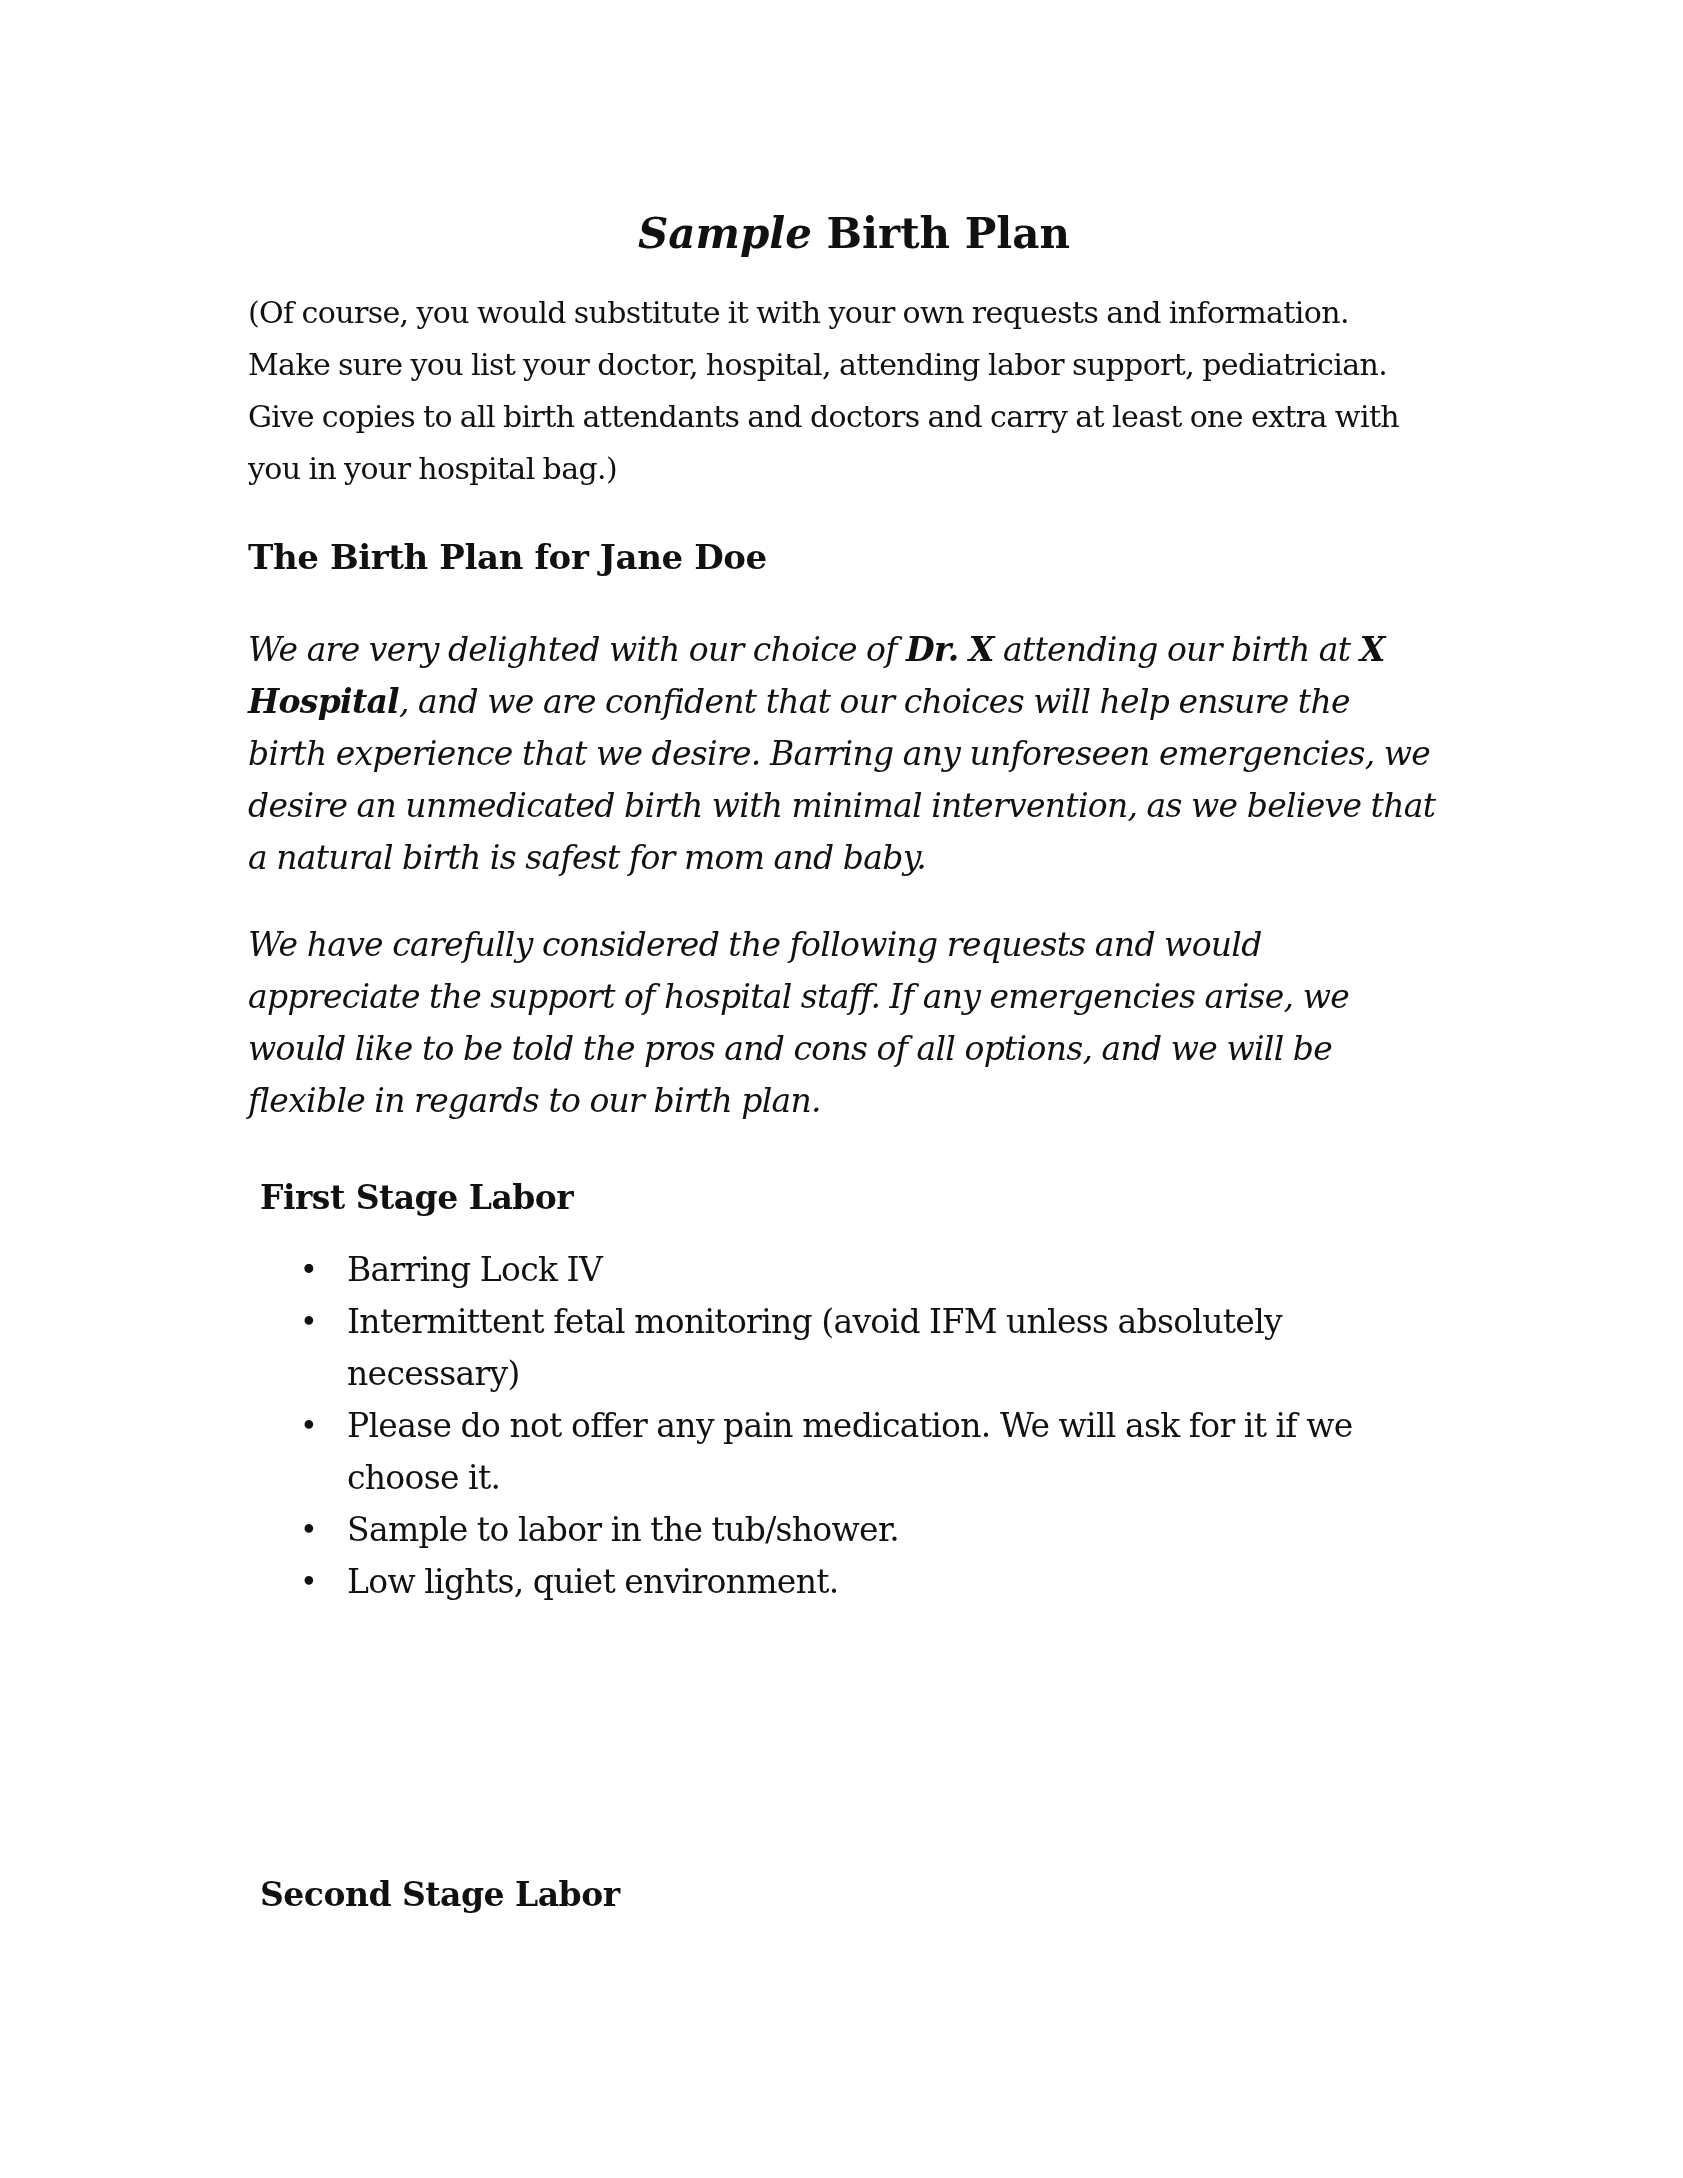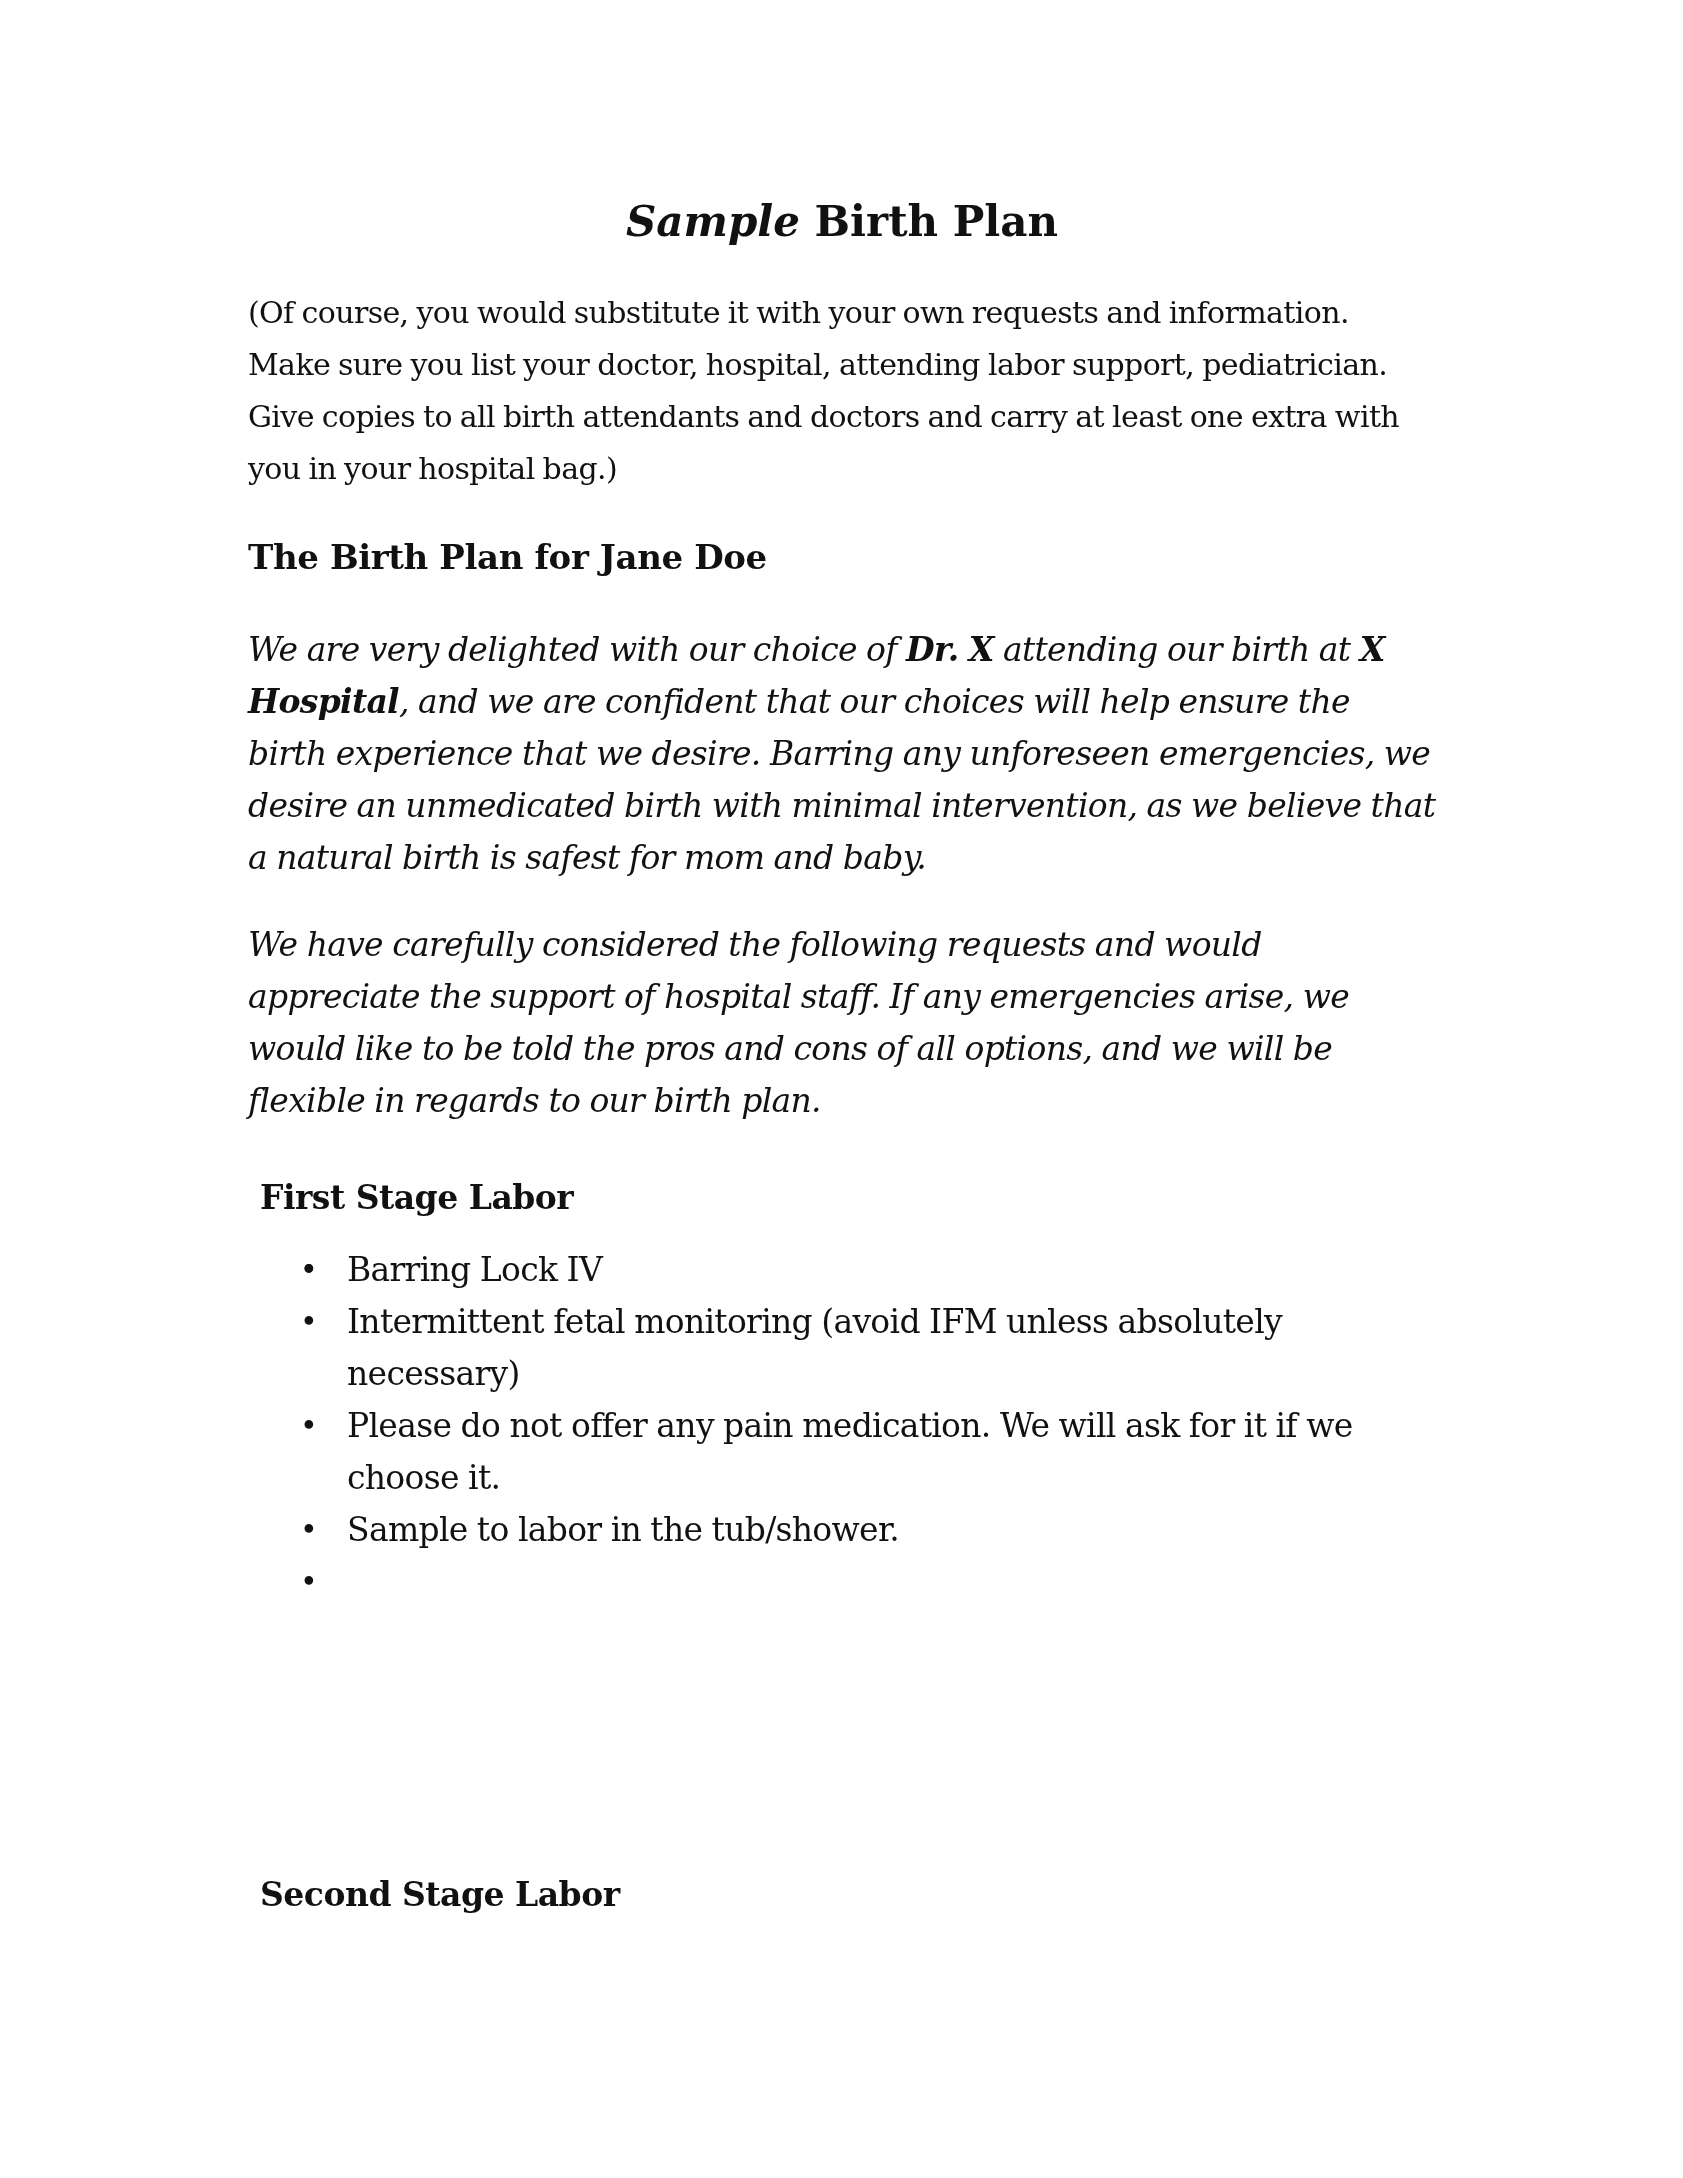--- a/index.html
+++ b/index.html
@@ -23,21 +23,21 @@
     }
     .title {
       position: absolute;
       top: 194px;
       left: 0;
       width: 1188px;
       text-align: center;
       font-size: 42px;
       font-weight: bold;
       line-height: 55px;
-      margin: 0;
+      margin: 12px;
     }
     .title .ital {
       font-style: italic;
     }
     .intro {
       position: absolute;
       top: 287px;
       left: 0;
       width: 1188px;
       font-size: 30px;
@@ -123,19 +123,19 @@
   <p class="para para2">We have carefully considered the following requests and would appreciate the support of hospital staff.  If any emergencies arise, we would like to be told the pros and cons of all options, and we will be flexible in regards to our birth plan.</p>
 
   <h3 class="heading h-first">First Stage Labor</h3>
 
   <ul class="bullets">
     <li><span class="dot">•</span></li>
     <li><span class="dot">•</span><span>Barring Lock IV</span></li>
     <li><span class="dot">•</span><span>Intermittent fetal monitoring (avoid IFM unless absolutely necessary)</span></li>
     <li><span class="dot">•</span><span>Please do not offer any pain medication.  We will ask for it if we choose it.</span></li>
     <li><span class="dot">•</span><span>Sample to labor in the tub/shower.</span></li>
-    <li><span class="dot">•</span></li>
+    <li><span class="dot">•</span><span>Low lights, quiet environment.</span></li>
   </ul>
 
   <h3 class="heading h-second">Second Stage Labor</h3>
 
 </div>
 
 
 </body></html>

